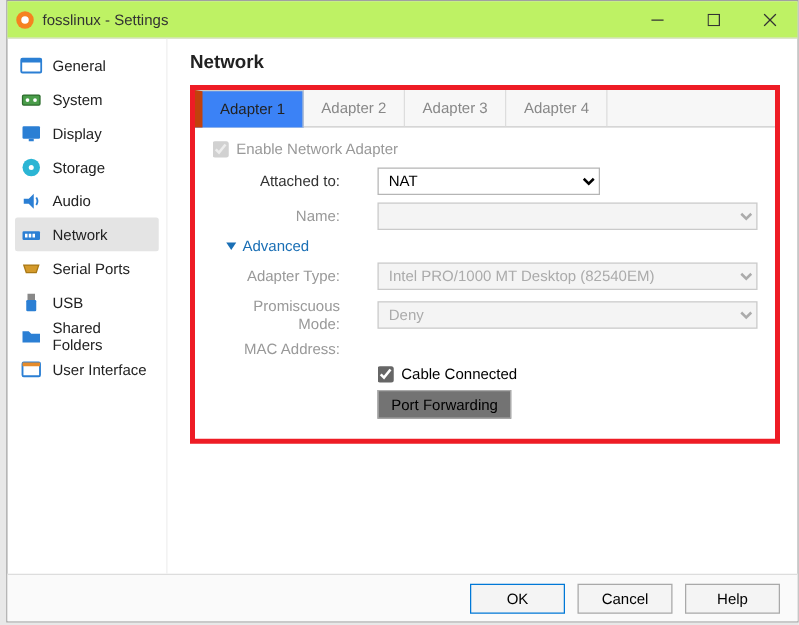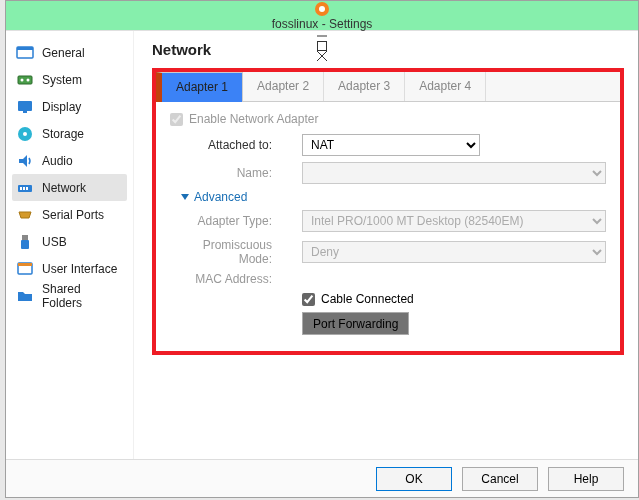--- a/index.html
+++ b/index.html
@@ -1,20 +1,20 @@
 <!DOCTYPE html>
 <html><head>
 <meta charset="utf-8">
 <style>
 * { box-sizing: border-box; margin: 0; padding: 0; font-family: "Segoe UI", Tahoma, sans-serif; font-size: 12px; }
 body { background: #e8e8e8; width: 639px; height: 500px; overflow: hidden; }
 
 .window { background: #fff; border: 1px solid #a0a0a0; width: 634px; height: 498px; margin-left: 5px; }
 
-.titlebar { display: flex; align-items: center; height: 30px; background: #86efac; border-bottom: 1px solid #e0e0e0; flex-direction: column; }
+.titlebar { display: flex; align-items: center; height: 30px; background: #bef264; border-bottom: 1px solid #e0e0e0; }
 .titlebar .app-icon { width: 16px; height: 16px; margin: 0 6px; }
 .titlebar .title { flex: 1; color: #333; }
 .titlebar .win-btn { width: 45px; height: 30px; display: flex; align-items: center; justify-content: center; color: #333; }
 
 .body { display: flex; height: 428px; }
 
 .sidebar { width: 128px; padding: 8px 6px; border-right: 1px solid #f0f0f0; }
 .side-item { display: flex; align-items: center; height: 27px; padding: 0 4px; gap: 8px; color: #222; cursor: default; border-radius: 2px; }
 .side-item.selected { background: #e4e4e4; }
 .side-item .icon { width: 18px; height: 18px; display: flex; align-items: center; justify-content: center; }
@@ -157,33 +157,33 @@
             <svg viewBox="0 0 18 18">
               <rect x="6" y="2" width="6" height="5" fill="#888"></rect>
               <rect x="5" y="7" width="8" height="9" rx="1" fill="#2b7fd4"></rect>
             </svg>
           </span>
         <span>USB</span>
       </div>
       <div class="side-item">
         <span class="icon">
             <svg viewBox="0 0 18 18">
+              <path d="M2 5 L7 5 L9 7 L16 7 L16 14 L2 14 Z" fill="#2b7fd4"></path>
+            </svg>
+          </span>
+        <span>Shared Folders</span>
+      </div>
+      <div class="side-item">
+        <span class="icon">
+            <svg viewBox="0 0 18 18">
               <rect x="2" y="3" width="14" height="11" rx="1" fill="#fff" stroke="#2b7fd4" stroke-width="1.5"></rect>
               <rect x="2" y="3" width="14" height="3" fill="#e58b2b"></rect>
             </svg>
           </span>
         <span>User Interface</span>
-      </div>
-      <div class="side-item">
-        <span class="icon">
-            <svg viewBox="0 0 18 18">
-              <path d="M2 5 L7 5 L9 7 L16 7 L16 14 L2 14 Z" fill="#2b7fd4"></path>
-            </svg>
-          </span>
-        <span>Shared Folders</span>
       </div>
     </div>
 
     <div class="main">
       <h2>Network</h2>
 
       <div class="red-frame">
         <div class="tabs">
           <div class="tab active">Adapter 1</div>
           <div class="tab">Adapter 2</div>

